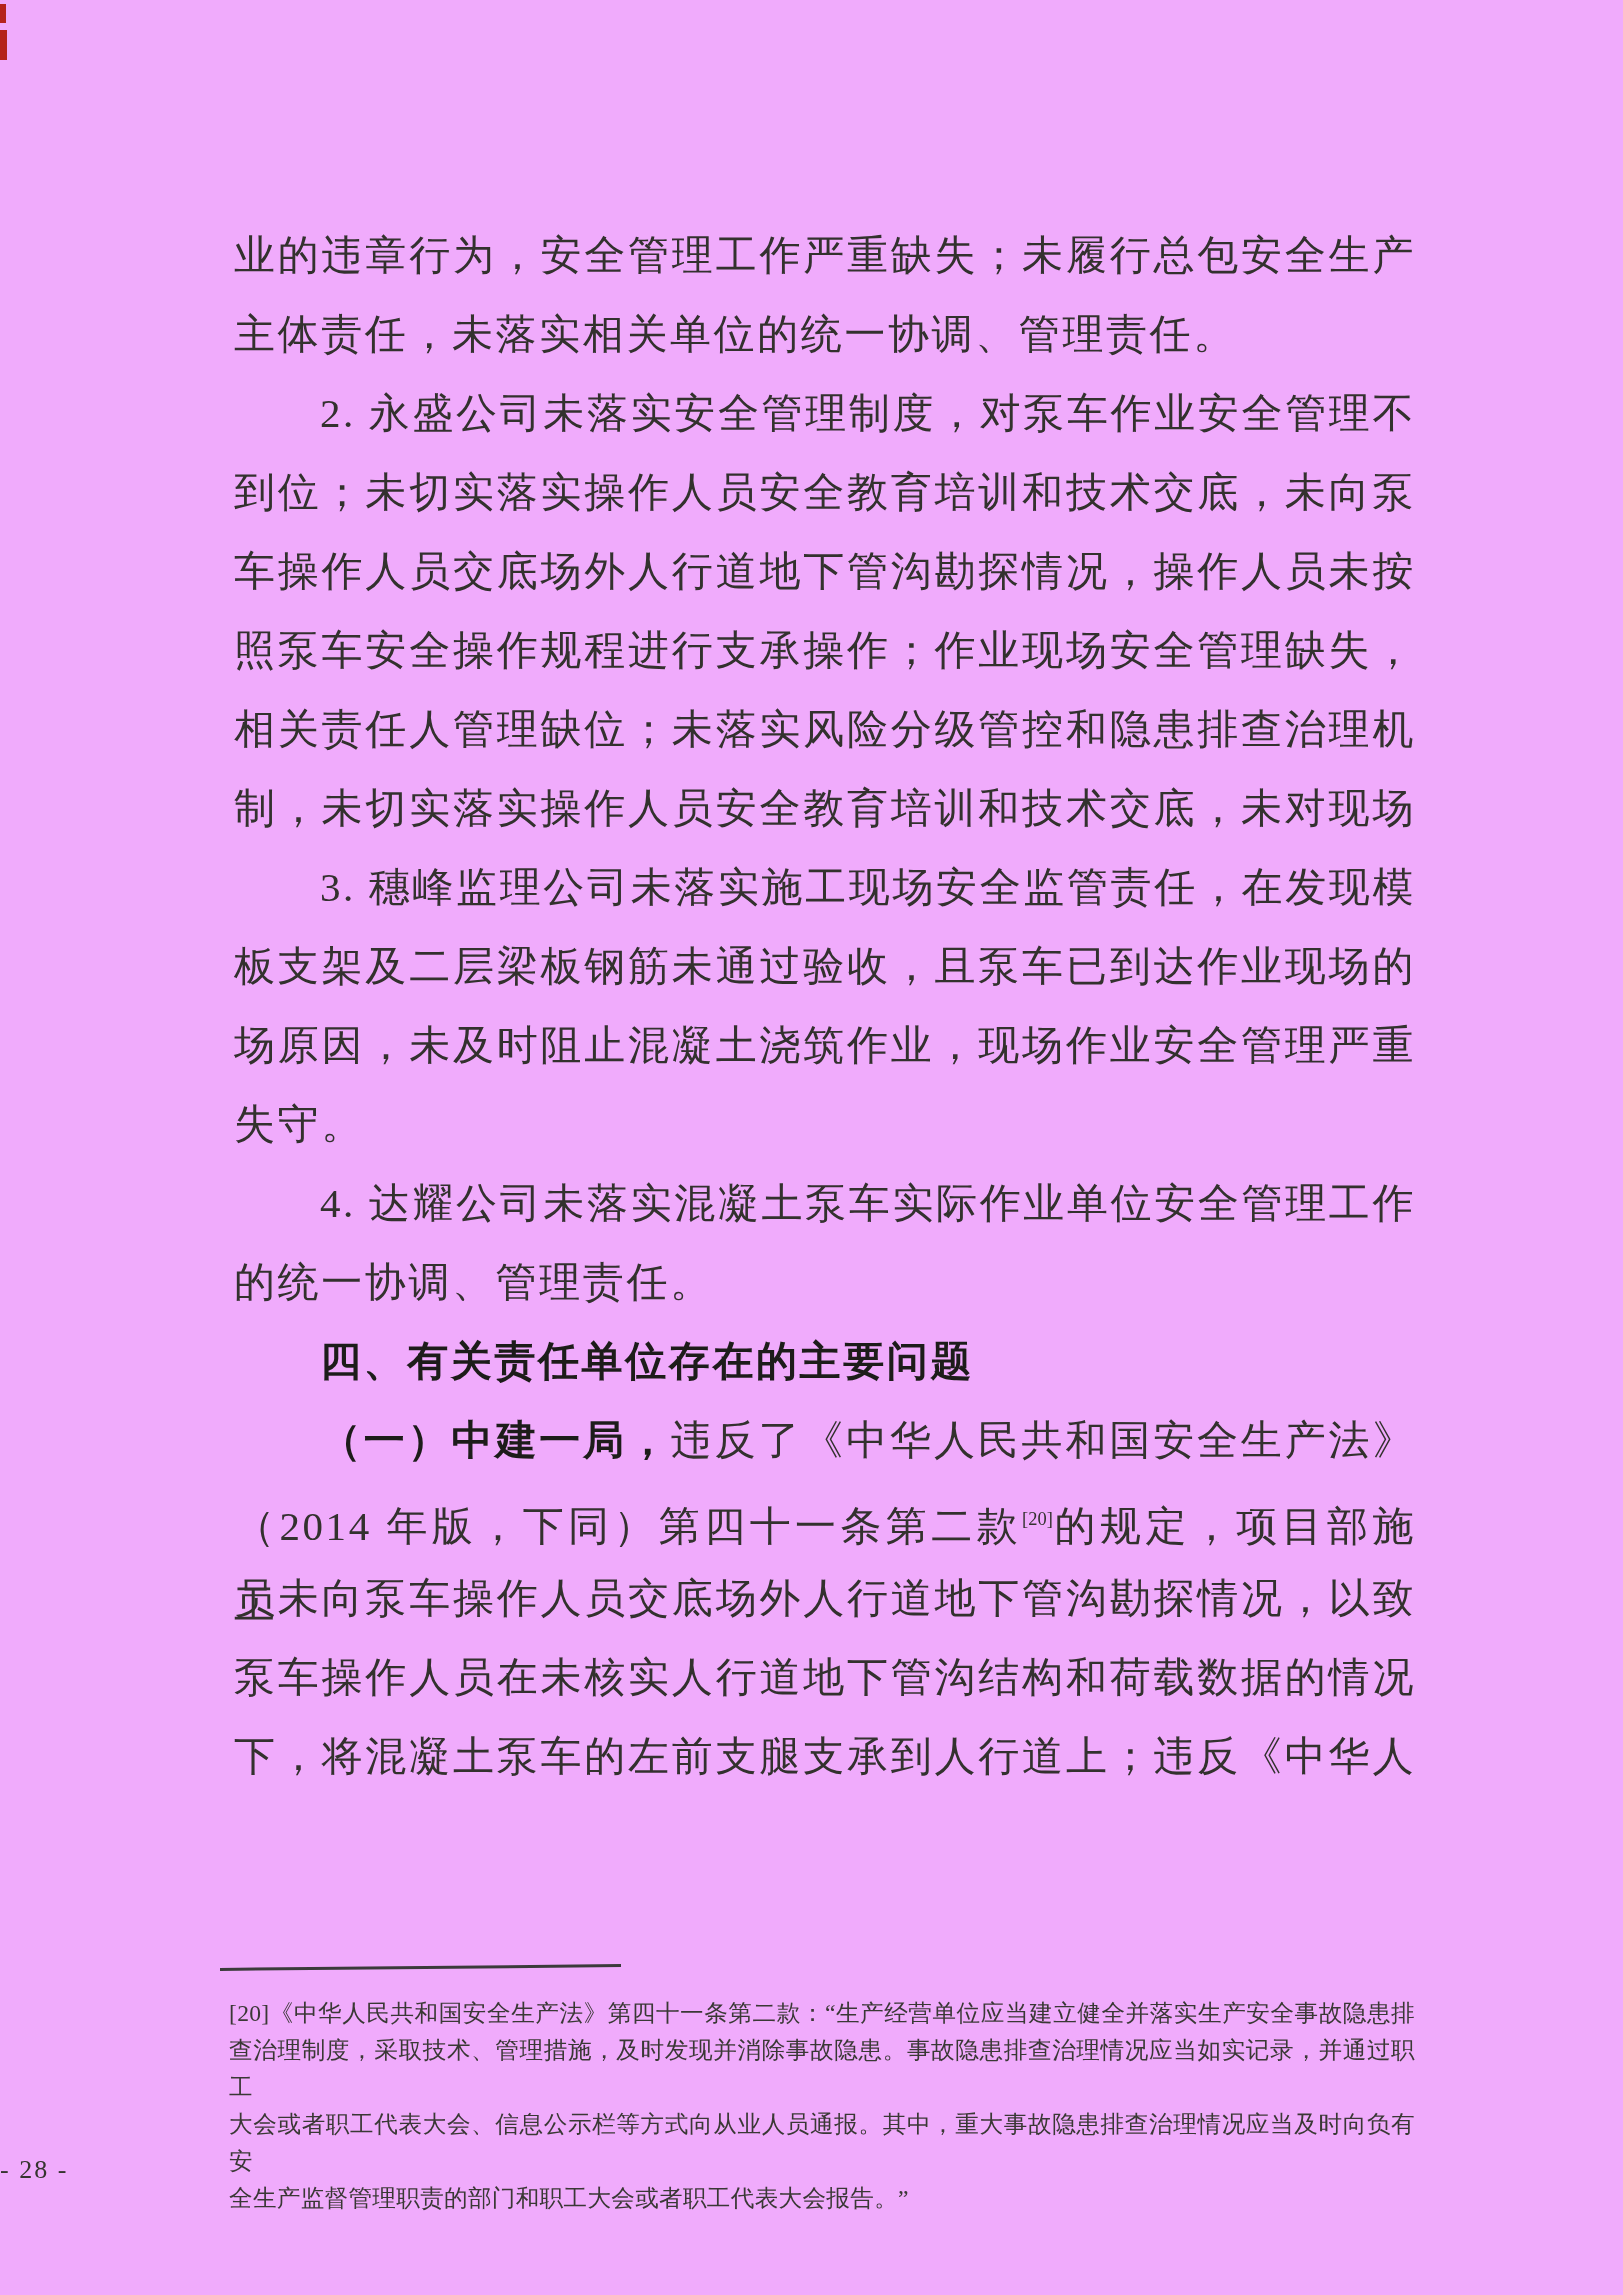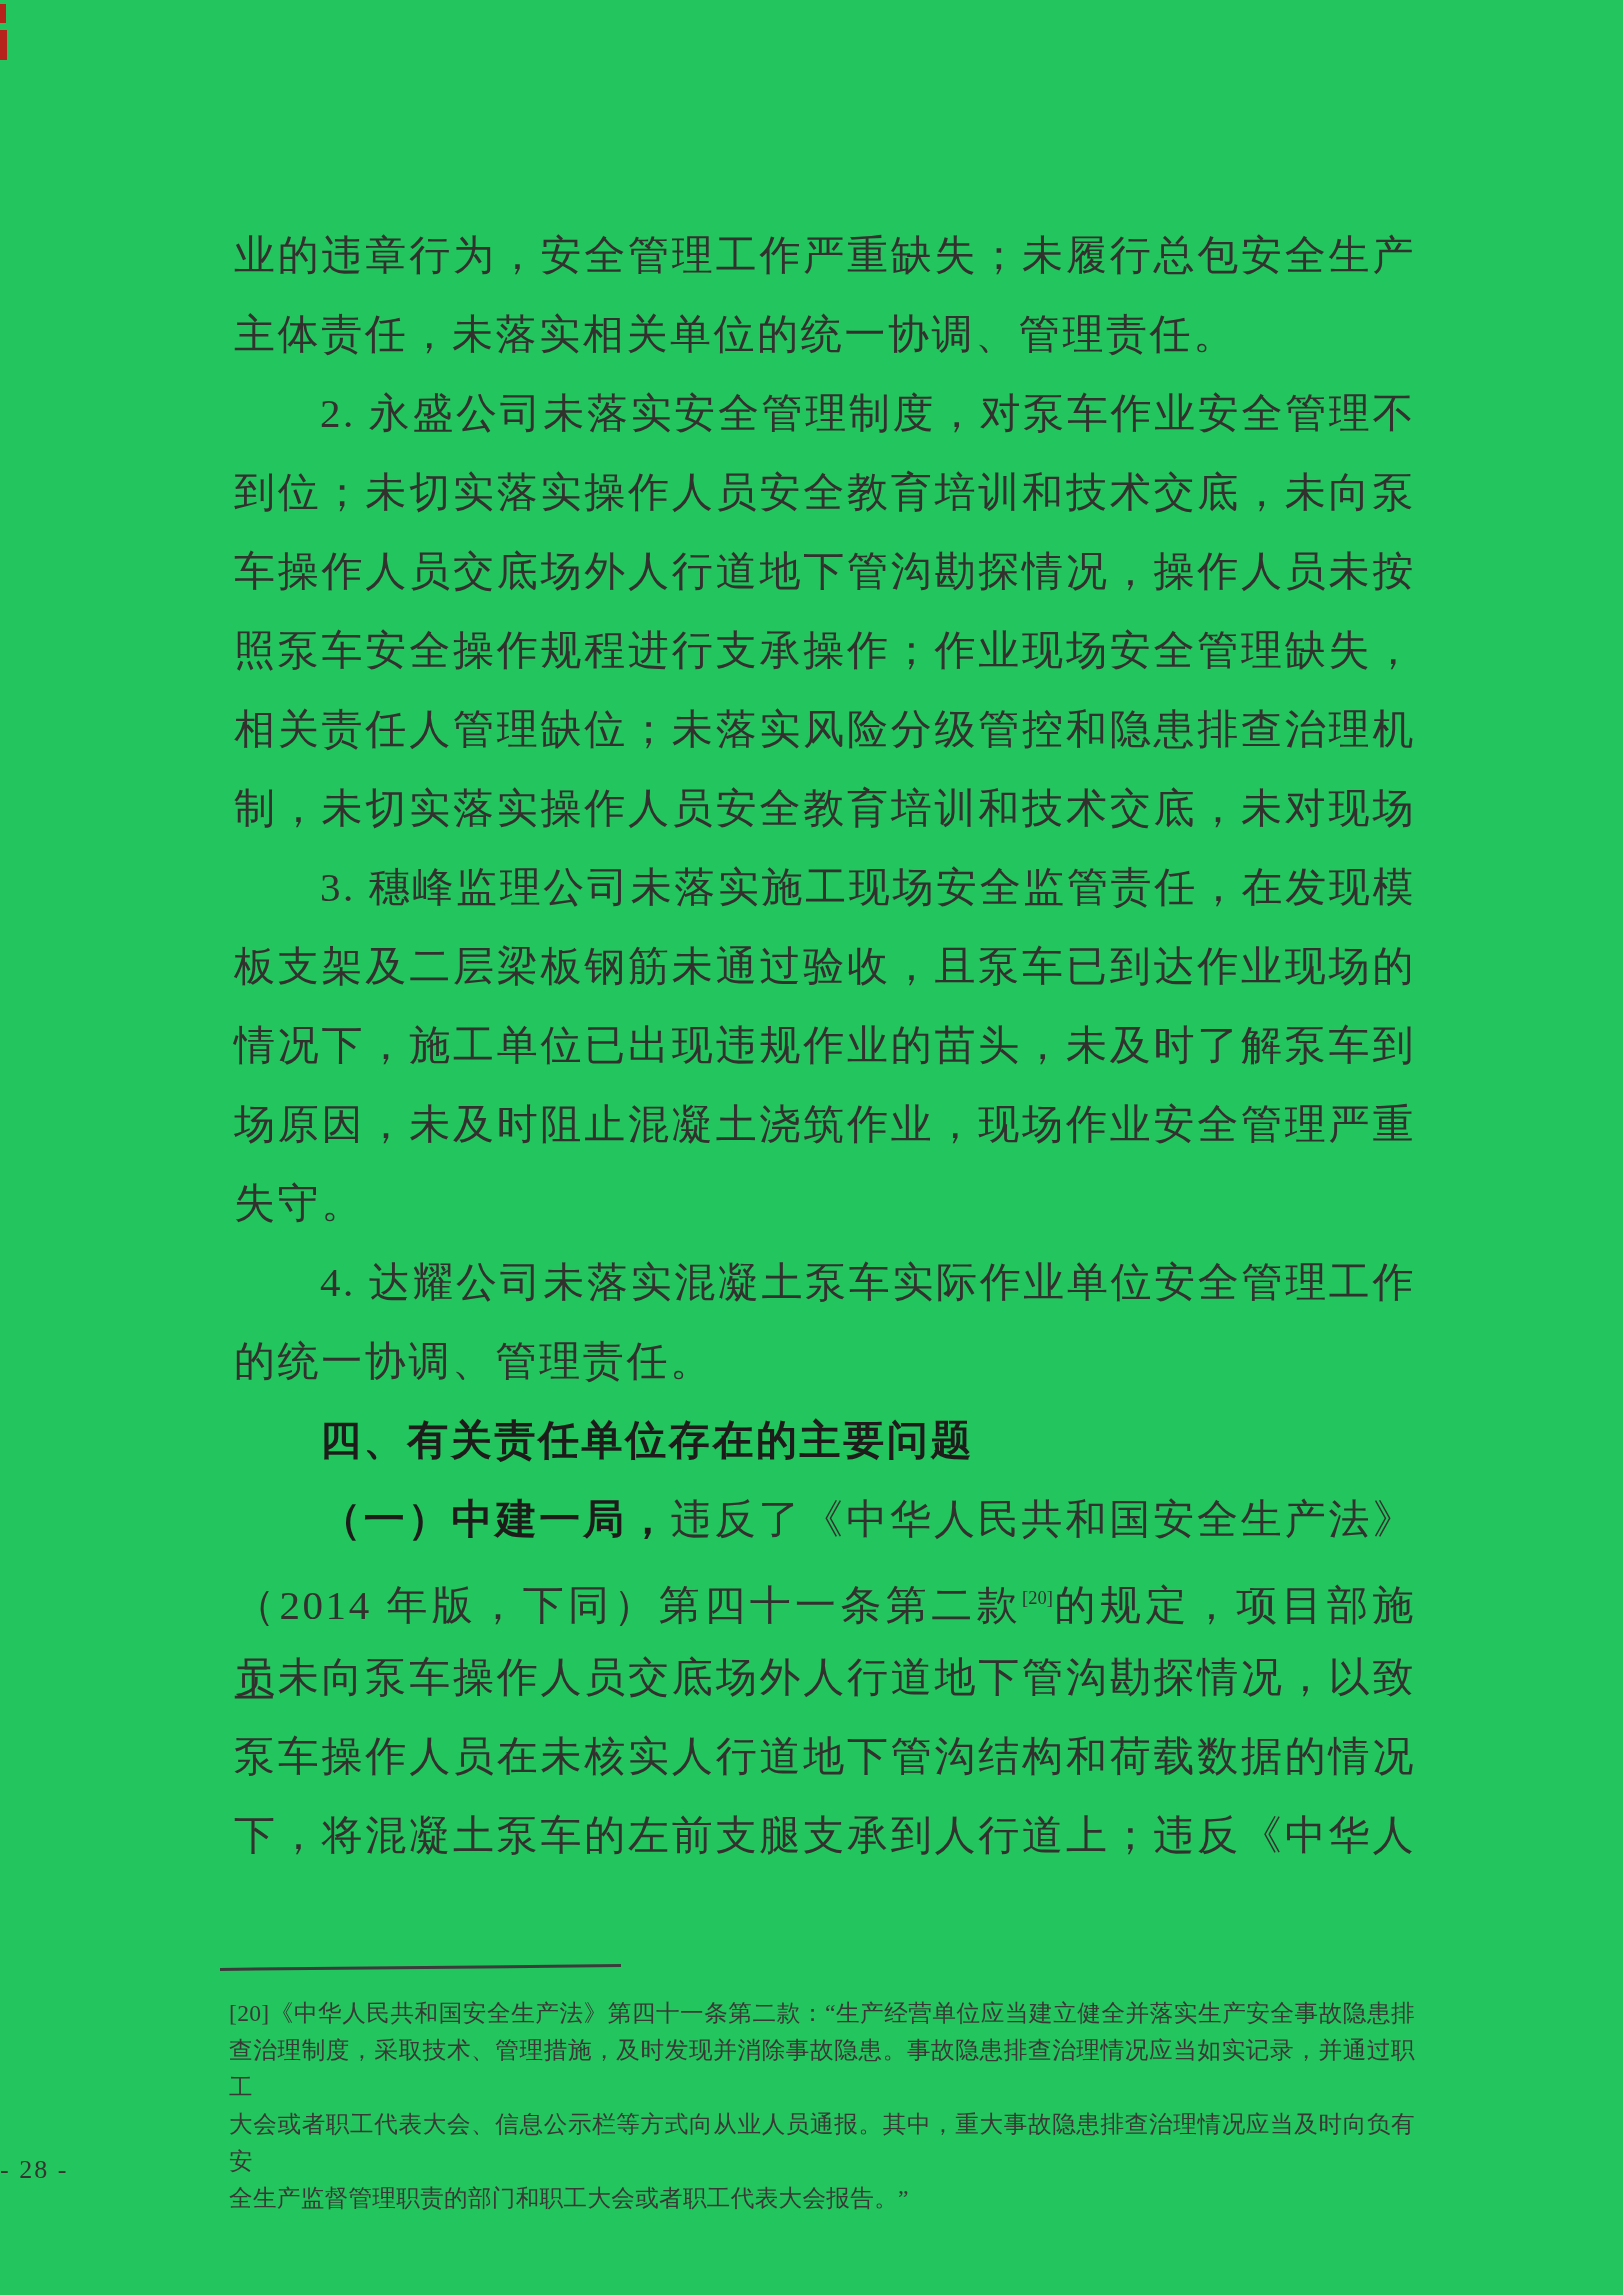--- a/index.html
+++ b/index.html
@@ -1,18 +1,18 @@
 <!DOCTYPE html>
 <html style="font-size:10.5px"><head>
 <meta charset="utf-8">
 <style>
   html,body { margin:0; padding:0; background:#888; }
   .page {
     position:relative; width:1623px; height:2295px;
-    background:#22c55e; overflow:hidden;
+    background:#f0abfc; overflow:hidden;
     font-family:"Liberation Serif","DejaVu Serif",serif;
     color:#33312e;
   }
   .artifact { position:absolute; background:#b5231c; }
   .a1 { left:0; top:3.9px;  width:5.9px;  height:19.6px; }
   .a2 { left:0; top:30px; width:6.5px; height:30px; }
 
   .body-text { position:absolute; left:234px; top:216px; width:1182px; }
   .body-line {
     font-size:41px; line-height:79px; height:79px;
@@ -50,21 +50,20 @@
       <div class="body-line justify"><span class="">业的违章行为，安全管理工作严重缺失；未履行总包安全生产</span></div>
       <div class="body-line"><span class="">主体责任，未落实相关单位的统一协调、管理责任。</span></div>
       <div class="body-line indent justify"><span class="">2. 永盛公司未落实安全管理制度，对泵车作业安全管理不</span></div>
       <div class="body-line justify"><span class="">到位；未切实落实操作人员安全教育培训和技术交底，未向泵</span></div>
       <div class="body-line justify"><span class="">车操作人员交底场外人行道地下管沟勘探情况，操作人员未按</span></div>
       <div class="body-line justify"><span class="">照泵车安全操作规程进行支承操作；作业现场安全管理缺失，</span></div>
       <div class="body-line justify"><span class="">相关责任人管理缺位；未落实风险分级管控和隐患排查治理机</span></div>
       <div class="body-line justify"><span class="">制，未切实落实操作人员安全教育培训和技术交底，未对现场</span></div>
       <div class="body-line indent justify"><span class="">3. 穗峰监理公司未落实施工现场安全监管责任，在发现模</span></div>
       <div class="body-line justify"><span class="">板支架及二层梁板钢筋未通过验收，且泵车已到达作业现场的</span></div>
-      <div class="body-line justify"><span class="">情况下，施工单位已出现违规作业的苗头，未及时了解泵车到</span></div>
       <div class="body-line justify"><span class="">场原因，未及时阻止混凝土浇筑作业，现场作业安全管理严重</span></div>
       <div class="body-line"><span class="">失守。</span></div>
       <div class="body-line indent justify"><span class="">4. 达耀公司未落实混凝土泵车实际作业单位安全管理工作</span></div>
       <div class="body-line"><span class="">的统一协调、管理责任。</span></div>
       <div class="body-line indent bold"><span class="">四、有关责任单位存在的主要问题</span></div>
       <div class="body-line indent justify"><span class="bold ">（一）中建一局，</span><span class="">违反了《中华人民共和国安全生产法》</span></div>
       <div class="body-line justify"><span class="">（2014 年版，下同）第四十一条第二款</span><span class="sup">[20]</span><span class="">的规定，项目部施工</span></div>
       <div class="body-line justify"><span class="">员未向泵车操作人员交底场外人行道地下管沟勘探情况，以致</span></div>
       <div class="body-line justify"><span class="">泵车操作人员在未核实人行道地下管沟结构和荷载数据的情况</span></div>
       <div class="body-line justify"><span class="">下，将混凝土泵车的左前支腿支承到人行道上；违反《中华人</span></div>

